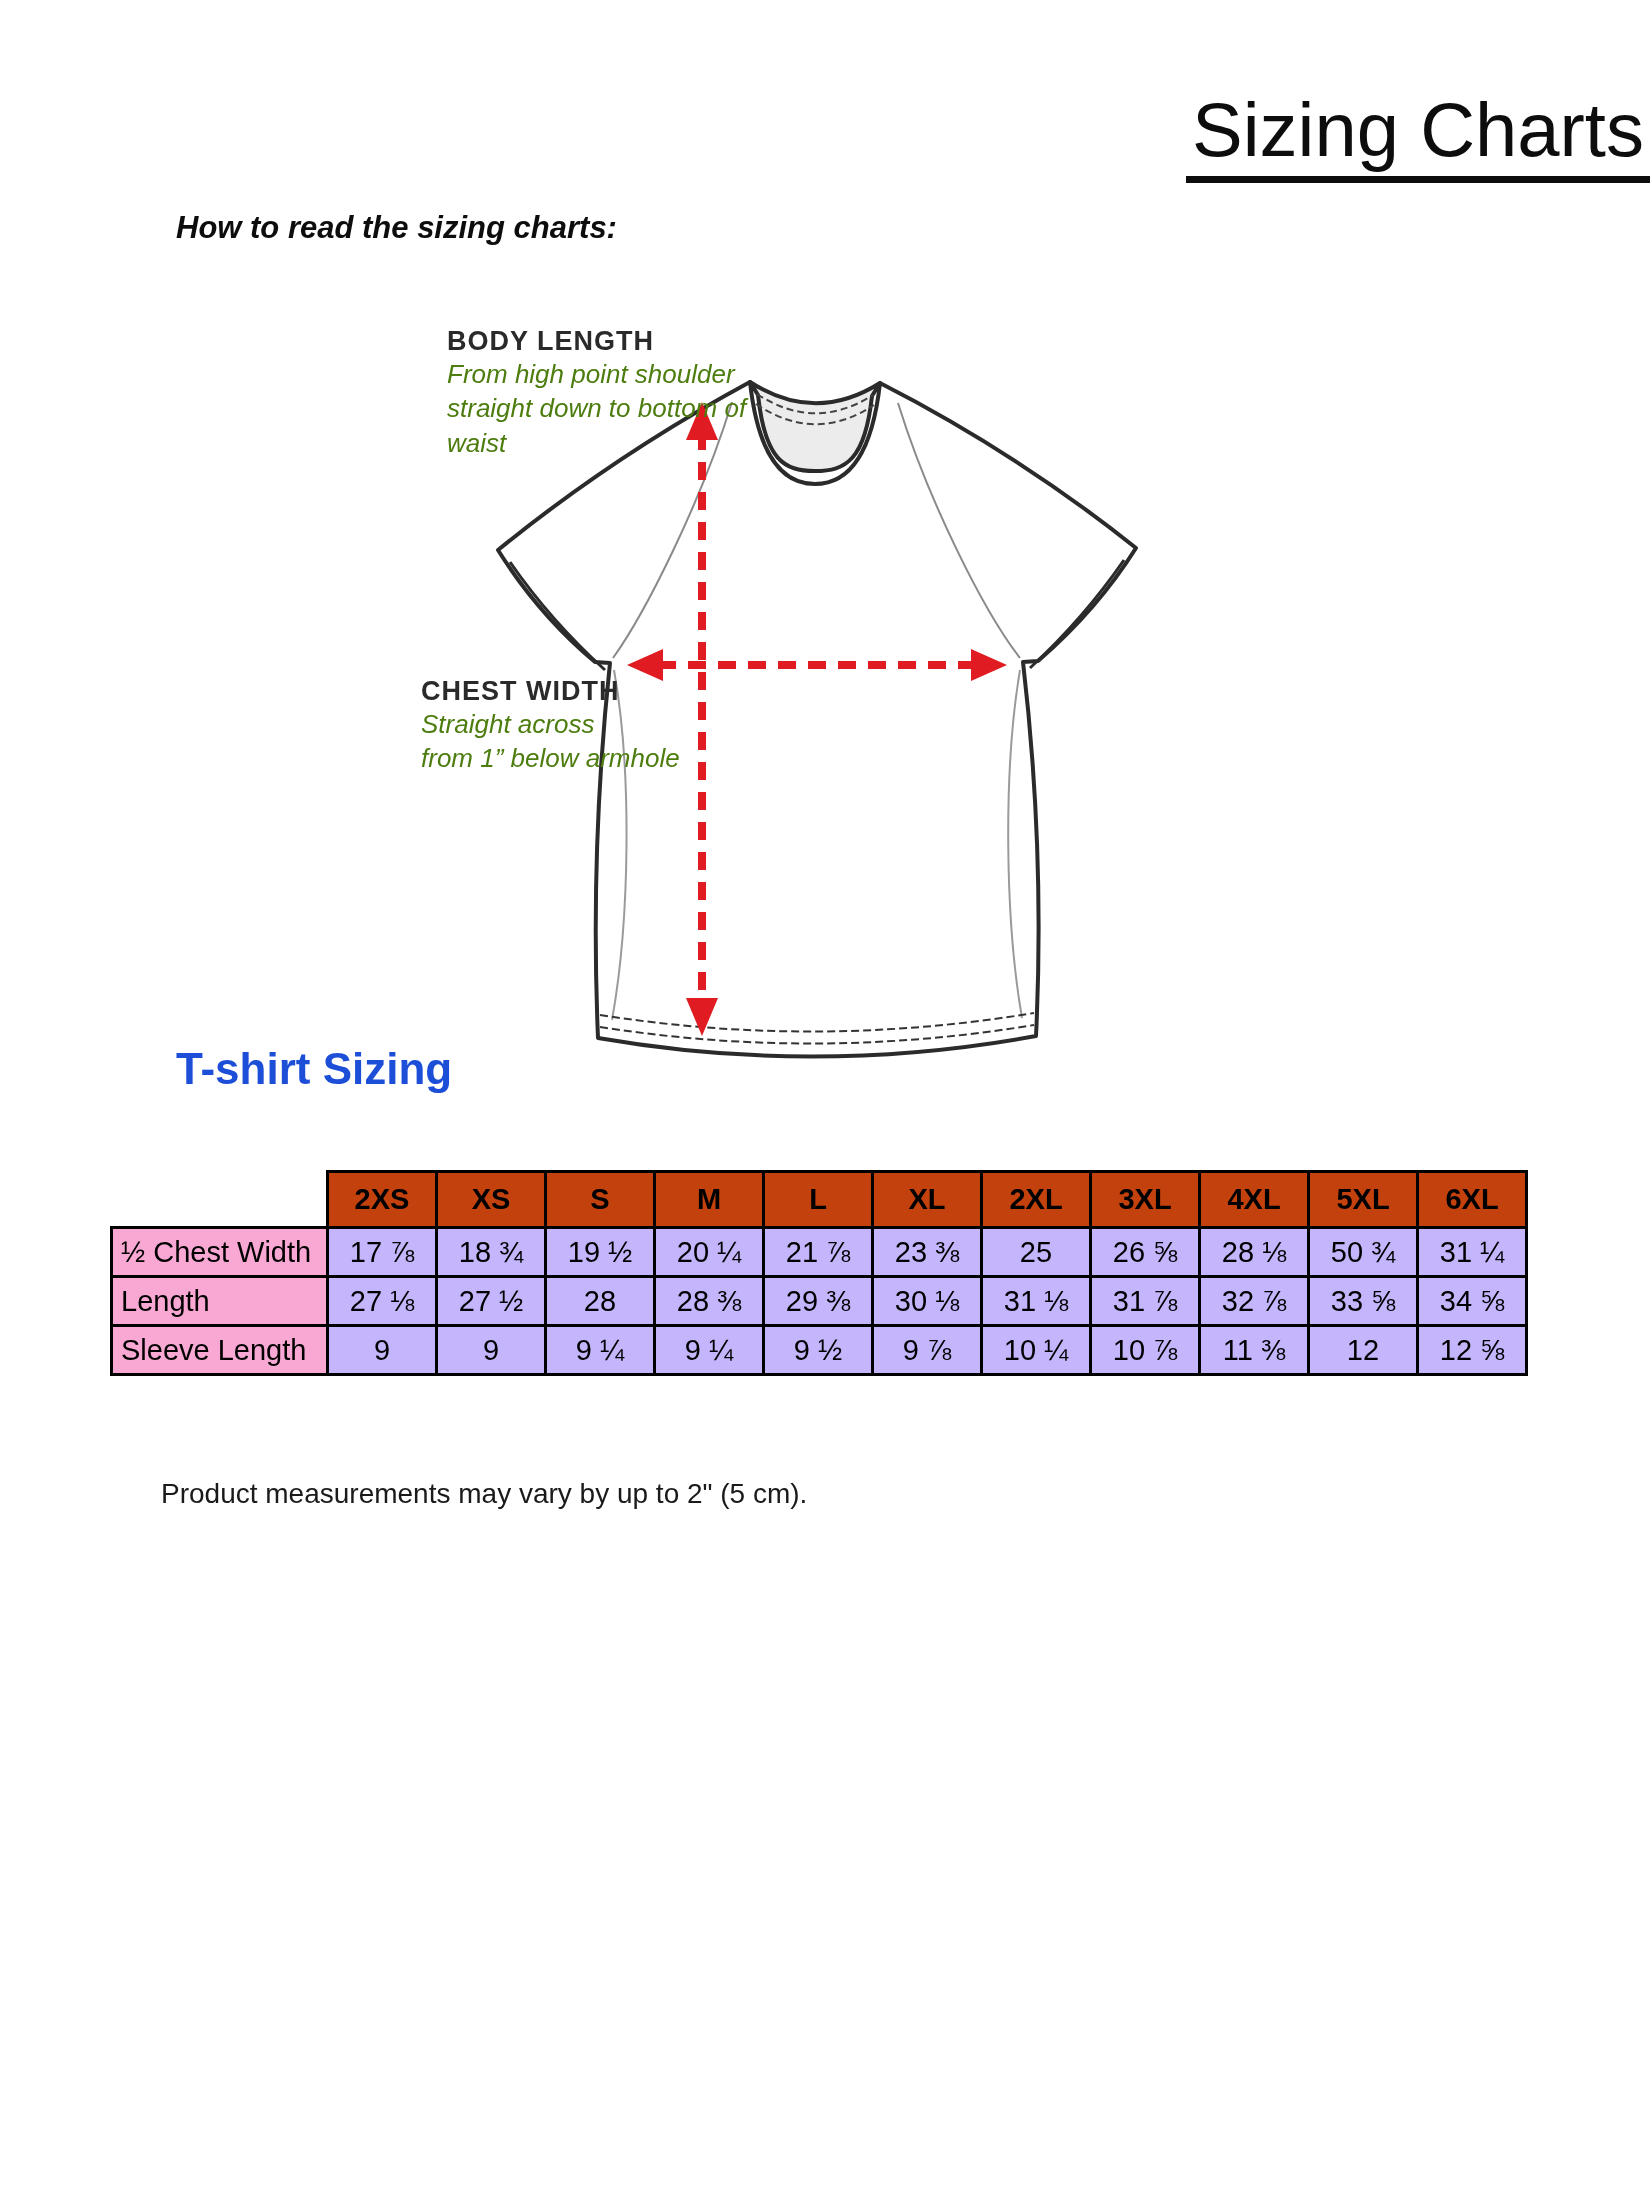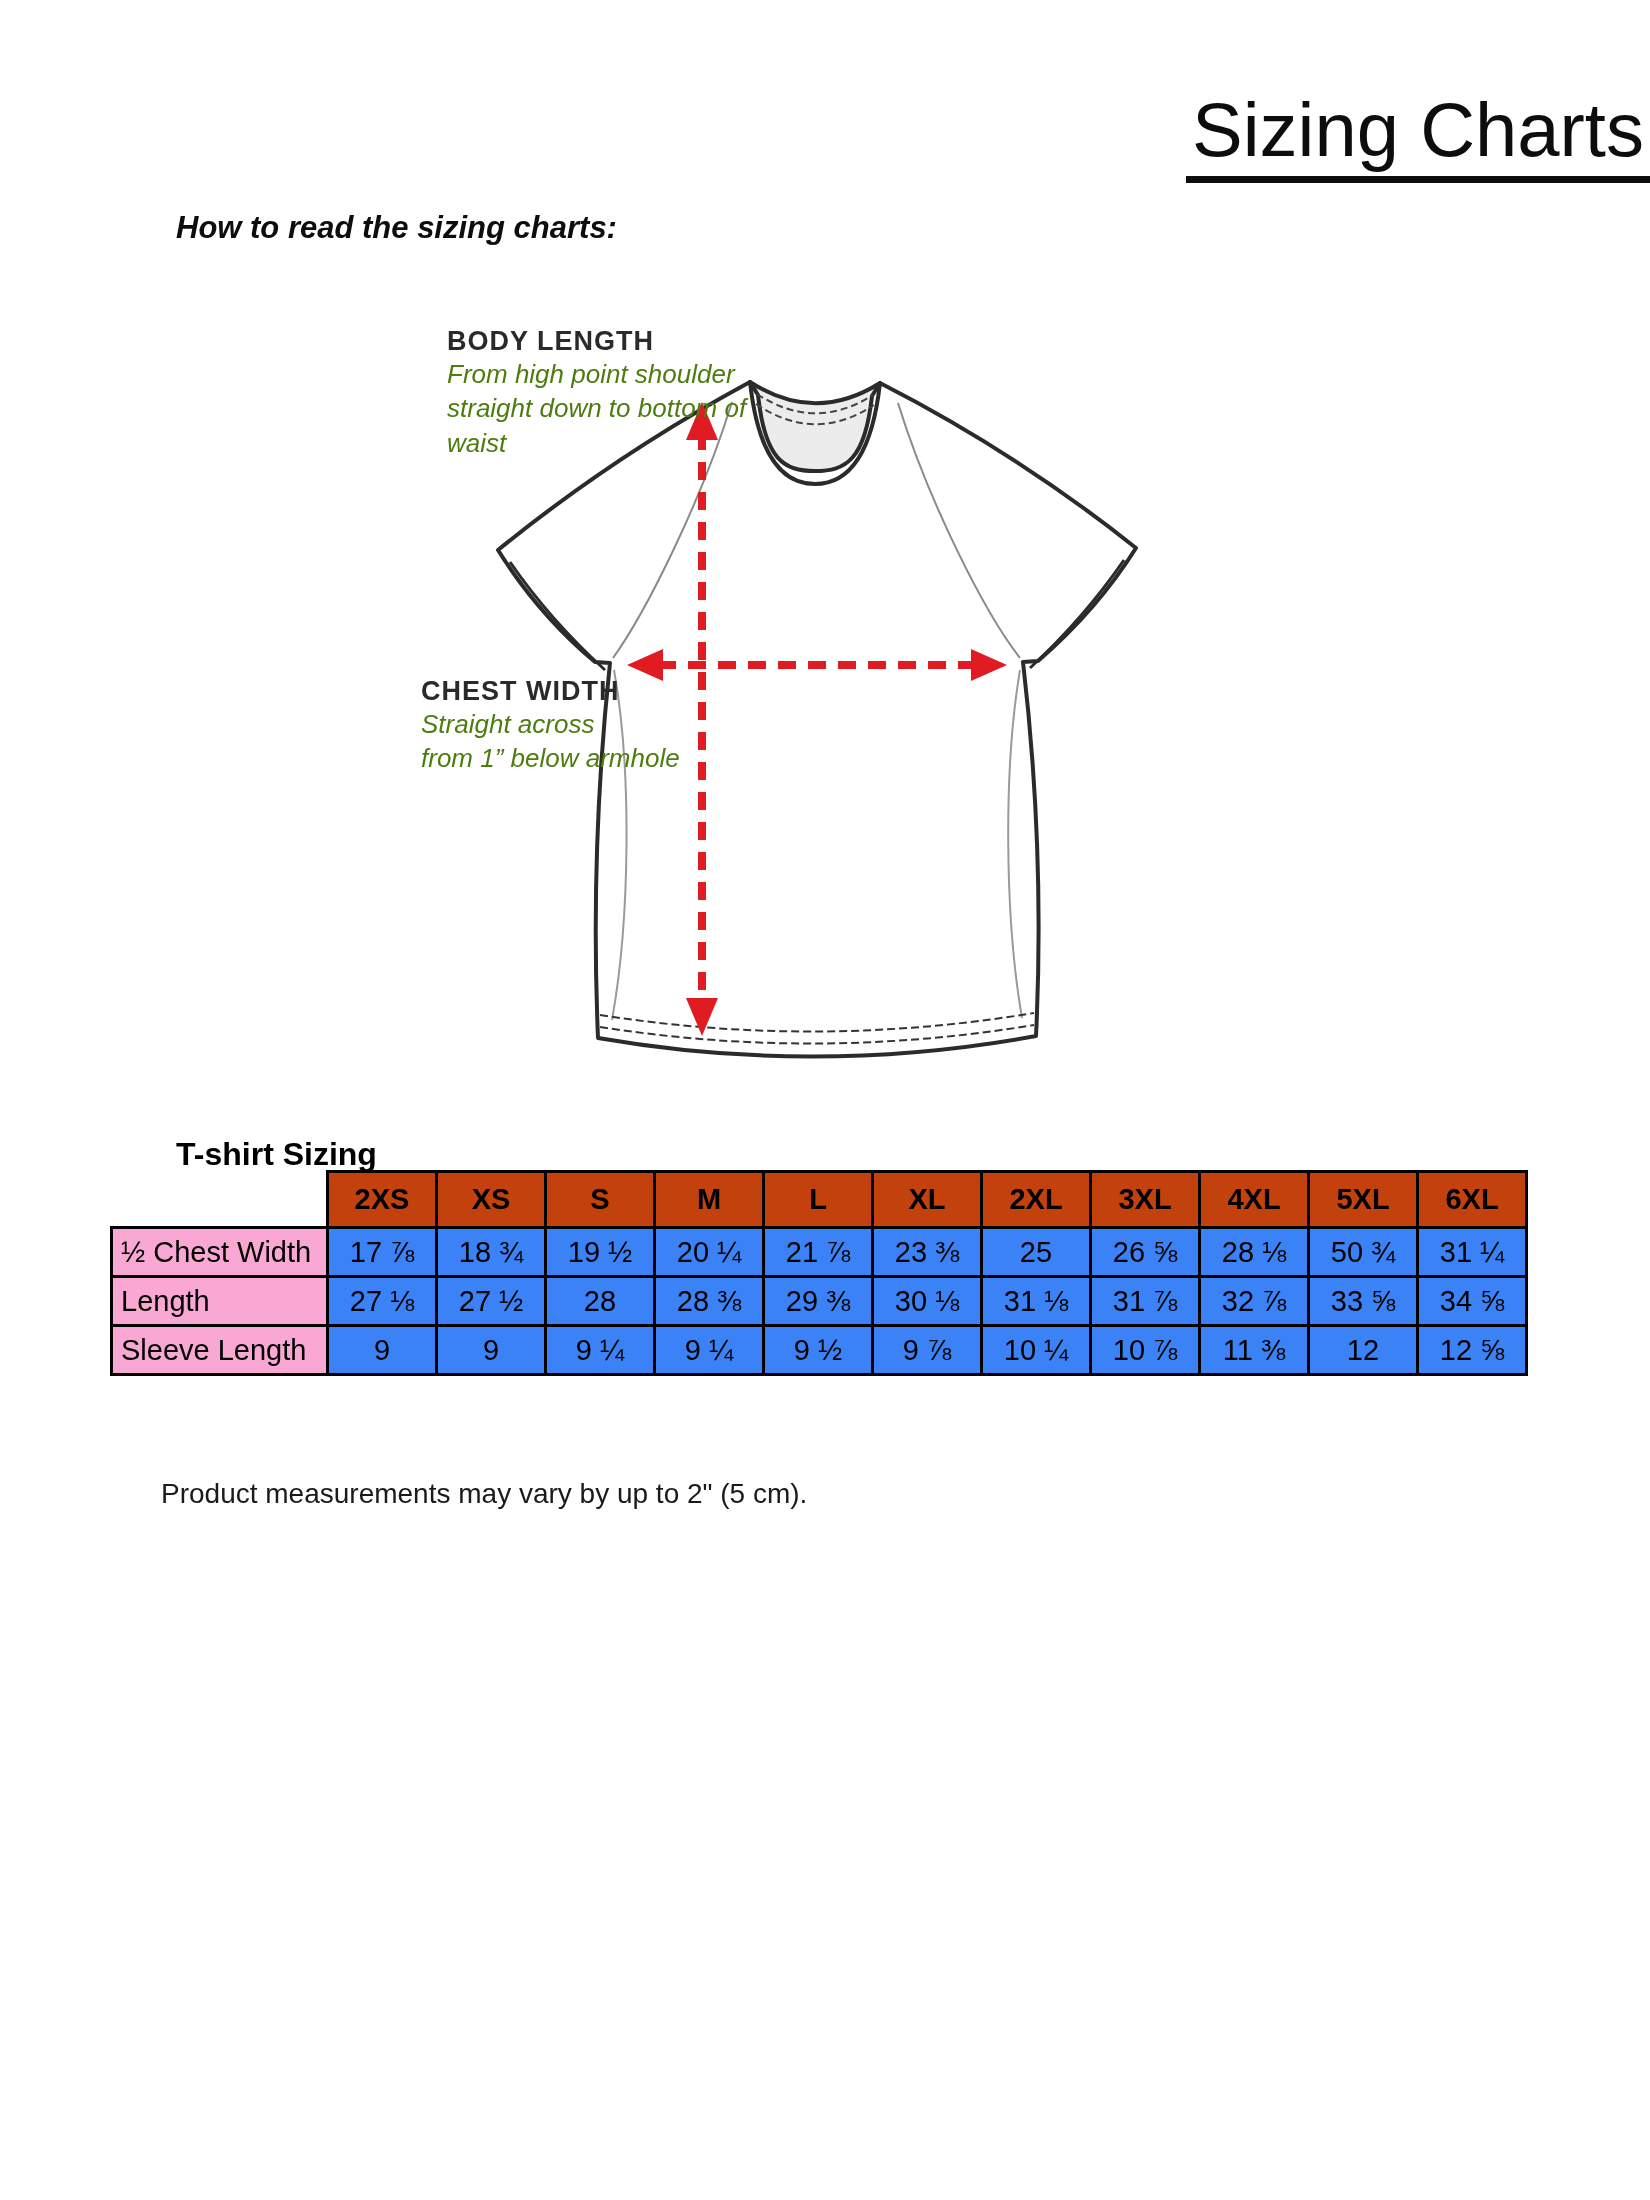--- a/index.html
+++ b/index.html
@@ -15,32 +15,32 @@
   .howto {
     position:absolute; left:176px; top:210px; font-size:31px; font-weight:bold; color:#0d0d0d;font-style:italic;
   }
   .diagram { position:absolute; left:400px; top:320px; width:900px; height:800px; }
   .diag-label { position:absolute; color:#2a2a2a; }
   .diag-label .lbl { font-weight:bold; font-size:27px; letter-spacing:1px; line-height:1.15; }
   .diag-label .desc { font-size:26px; line-height:1.32; color:#4d7c0f;font-style:italic; }
   .body-length-label { left:447px; top:326px; width:340px; }
   .chest-width-label { left:421px; top:676px; width:300px; }
   .tshirt-heading {
-    position:absolute; left:176px; top:1136px; font-size:32px; font-weight:bold; color:#000000;
+    position:absolute; left:176px; top:1044px; font-size:44px; font-weight:bold; color:#1d4ed8;
   }
   .size-table {
     position:absolute; left:110px; top:1170px; border-collapse:collapse;
     font-size:29px; color:#000; table-layout:fixed;
   }
   .size-table th, .size-table td { border:3px solid #000; text-align:center; padding:0; }
   .size-table thead th { background:#c2410c; font-weight:bold; width:106px; height:53px; }
   .size-table thead th.corner { background:transparent; border:none; width:205px; }
   .size-table tbody tr { height:49px; }
   .size-table tbody th { font-weight:normal; text-align:left; padding-left:8px; width:205px; background:#f9a8d4; }
-  .size-table tbody td { font-weight:normal; width:106px; background:#3b82f6; }
+  .size-table tbody td { font-weight:normal; width:106px; background:#c4b5fd; }
   .note {
     position:absolute; left:161px; top:1478px; font-size:28px; color:#1a1a1a;
   }
 </style>
 </head>
 <body>
 
 <div class="page">
 
   <div class="title-wrap">

